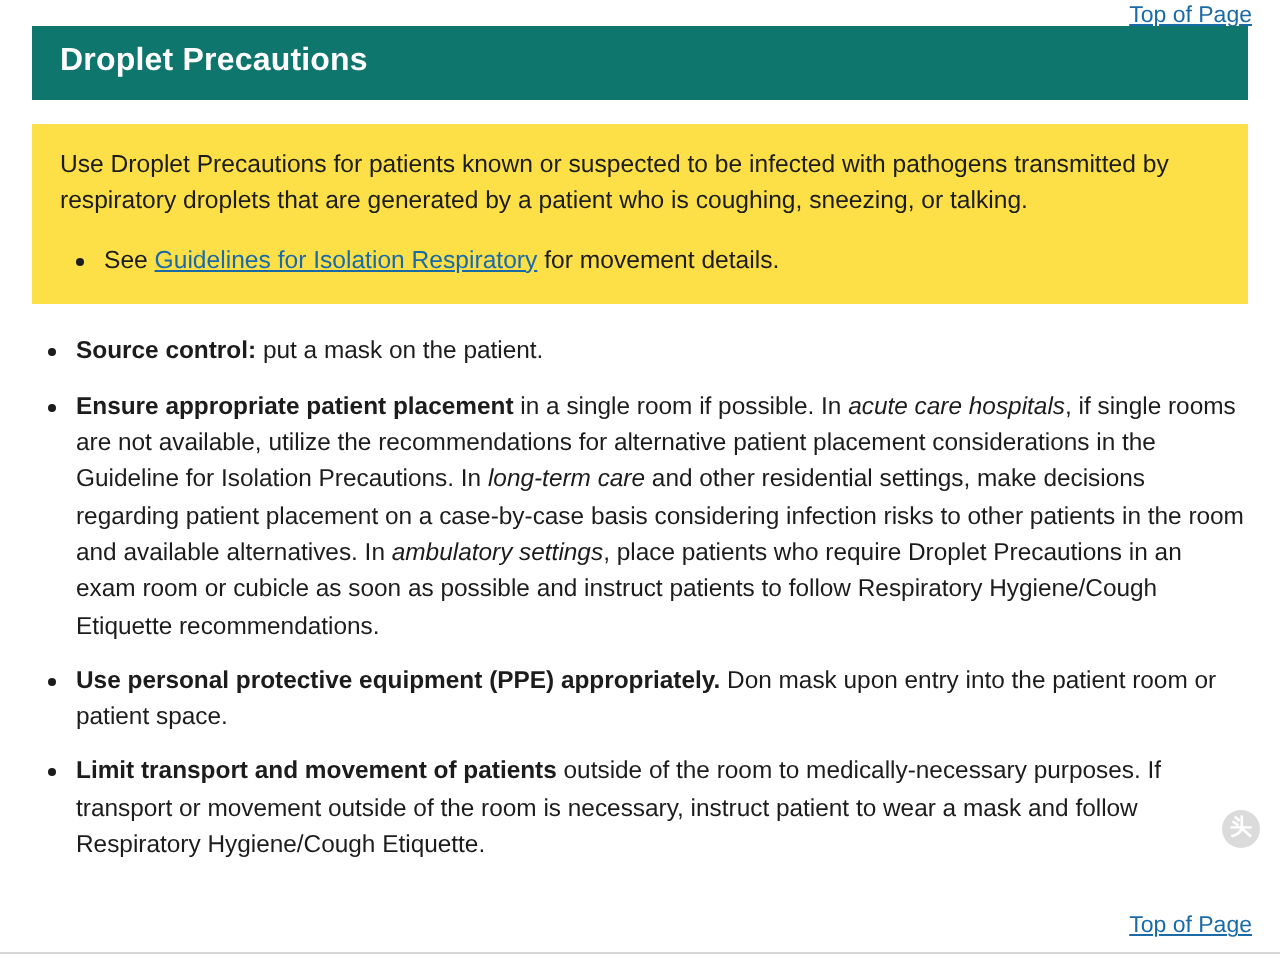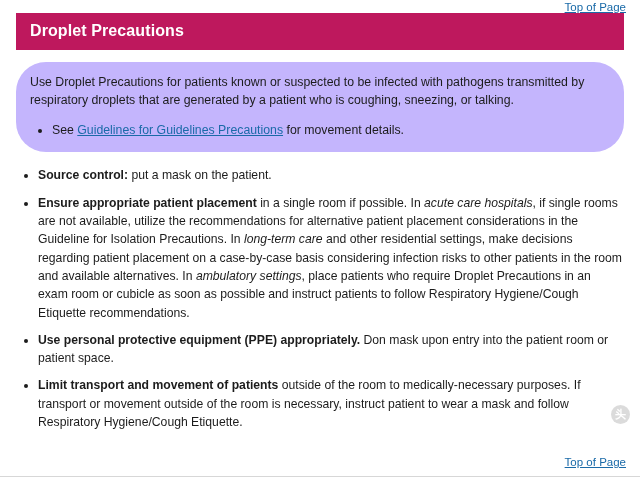--- a/index.html
+++ b/index.html
@@ -28,36 +28,35 @@
     height: 12px;
     overflow: hidden;
   }
   .top-link {
     color: #1a6aa8;
     font-size: 11.5px;
     text-decoration: underline;
     cursor: pointer;
   }
   .section-header {
-    background: #be185d;
+    background: #0f766e;
     color: #ffffff;
     font-size: 16px;
     font-weight: bold;
     padding: 9px 14px 10px 14px;
     margin: 0 16px;
     letter-spacing: 0.1px;
   }
   .callout {
-    background: #c4b5fd;
+    background: #fde047;
     margin: 12px 16px 0 16px;
     padding: 12px 14px 13px 14px;
     font-size: 12.3px;
     line-height: 1.45;
     color: #1c1c1c;
-    border-radius: 30px;
   }
   .callout p {
     margin: 0;
   }
   .callout ul {
     margin: 12px 0 0 0;
     padding-left: 22px;
   }
   .callout li {
     margin: 0;
@@ -133,21 +132,21 @@
 
   <div class="top-link-row">
     <span class="top-link">Top of Page</span>
   </div>
 
   <div class="section-header">Droplet Precautions</div>
 
   <div class="callout">
     <p>Use Droplet Precautions for patients known or suspected to be infected with pathogens transmitted by respiratory droplets that are generated by a patient who is coughing, sneezing, or talking.</p>
     <ul>
-      <li><span>See </span><a href="#">Guidelines for Guidelines Precautions</a><span> for movement details.</span></li>
+      <li><span>See </span><a href="#">Guidelines for Isolation Respiratory</a><span> for movement details.</span></li>
     </ul>
   </div>
 
   <ul class="body-list">
     <li>
       <b>Source control:</b><span> put a mask on the patient.</span>
     </li>
     <li>
       <b>Ensure appropriate patient placement</b><span> in a single room if possible. In </span><i>acute care hospitals</i><span>, if single rooms are not available, utilize the recommendations for alternative patient placement considerations in the Guideline for Isolation Precautions. In </span><i>long-term care</i><span> and other residential settings, make decisions regarding patient placement on a case-by-case basis considering infection risks to other patients in the room and available alternatives. In </span><i>ambulatory settings</i><span>, place patients who require Droplet Precautions in an exam room or cubicle as soon as possible and instruct patients to follow Respiratory Hygiene/Cough Etiquette recommendations.</span>
     </li>

